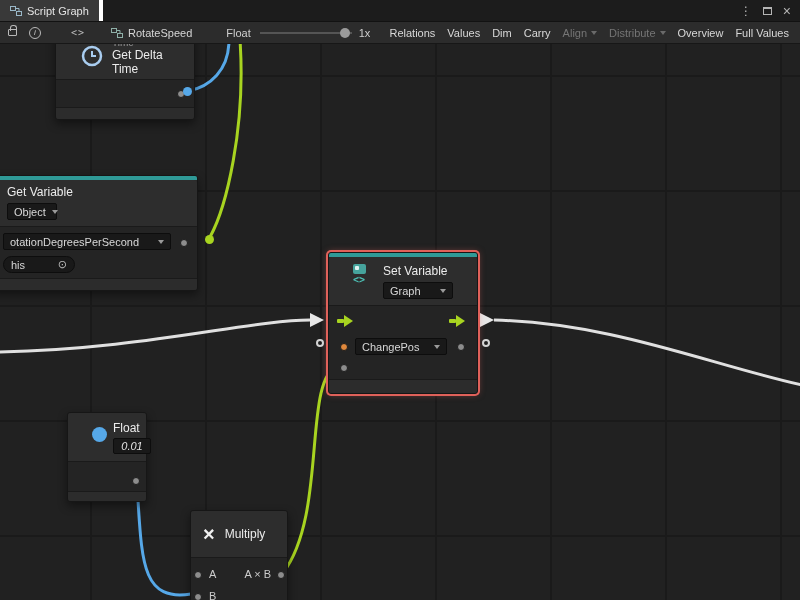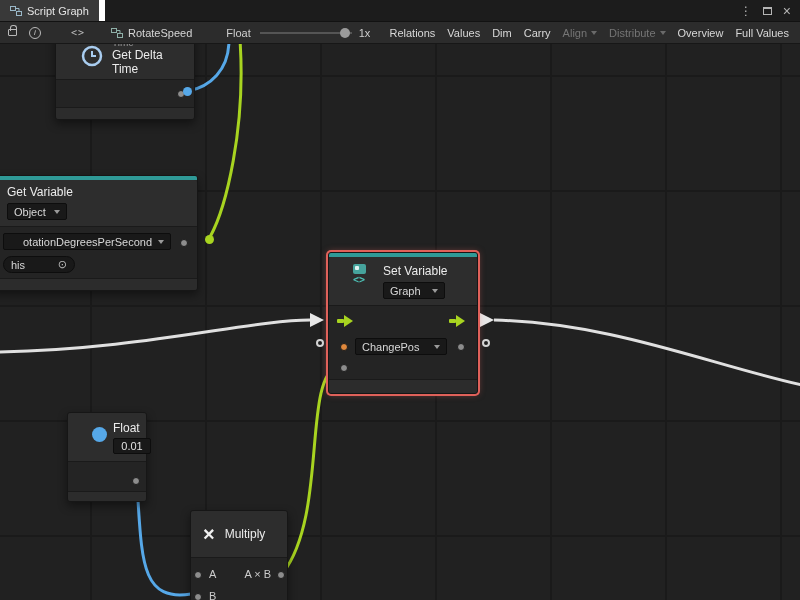--- a/index.html
+++ b/index.html
@@ -3,21 +3,21 @@
 <meta charset="utf-8">
 <style>
   * { margin:0; padding:0; box-sizing:border-box; }
   body { background:#111; }
   .window {
     position:relative; width:800px; height:600px; overflow:hidden;
     background:#202020; font-family:"Liberation Sans", sans-serif; color:#ddd;
   }
   
   .tabbar { height:22px; background:#1c1c1c; display:flex; align-items:stretch; border-bottom:1px solid #121212; }
-  .tab { display:flex; align-items:center; gap:5px; padding:0 10px; background:#393939; color:#e4e4e4; font-size:11px; border-right:6px solid #ffffff; }
+  .tab { display:flex; align-items:center; gap:5px; padding:0 10px; background:#393939; color:#e4e4e4; font-size:11px; border-right:4px solid #ffffff; }
   .winbtns { margin-left:auto; display:flex; align-items:center; gap:11px; padding-right:9px; color:#b5b5b5; font-size:12px; }
   .maxbox { width:9px; height:8px; border:1px solid #b5b5b5; border-top-width:2px; }
   
   .toolbar { height:22px; background:#2c2c2c; border-bottom:1px solid #171717; display:flex; align-items:center; font-size:11px; color:#cfcfcf; padding:0 5px; }
   .lock { width:9px; height:7px; border:1px solid #b9b9b9; border-radius:1px; position:relative; margin-left:3px; }
   .lock::before { content:""; position:absolute; left:1px; top:-5px; width:5px; height:5px; border:1px solid #b9b9b9; border-bottom:none; border-radius:3px 3px 0 0; }
   .info-circ { width:12px; height:12px; border:1px solid #b9b9b9; border-radius:50%; display:grid; place-items:center; font-size:8px; font-style:italic; color:#c9c9c9; margin-left:12px; }
   .code-ic { margin-left:30px; color:#bdbdbd; letter-spacing:1px; font-family:"DejaVu Sans Mono", monospace; font-size:10px; }
   .graphgrp { display:flex; align-items:center; gap:5px; margin-left:26px; color:#d6d6d6; }
   .zoomlbl { margin-left:34px; color:#cfcfcf; }
@@ -162,27 +162,27 @@
       <div class="nbody" style="height:28px;">
         <span class="port" style="right:9px; top:10px;"></span>
       </div>
       <div class="nfoot" style="height:12px;"></div>
     </div>
 
     <div class="node" style="left:-8px; top:131px; width:206px;">
       <div class="accent"></div>
       <div class="nhead" style="display:block; padding:5px 8px 6px 14px;">
         <div class="ntitle">Get Variable</div>
-        <div class="dd" style="width:60px; margin-top:4px;">
+        <div class="dd" style="width:50px; margin-top:4px;">
           <span>Object</span>
           <span class="caret"></span>
         </div>
       </div>
       <div class="nbody" style="height:52px; padding-top:6px;">
-        <div class="dd" style="width:168px; margin-left:10px; overflow:hidden;justify-content:flex-end;">
+        <div class="dd" style="width:168px; margin-left:10px; overflow:hidden;">
           <span style="white-space:nowrap;">otationDegreesPerSecond</span>
           <span class="caret"></span>
         </div>
         <span class="port" style="right:9px; top:12px;"></span>
         <div class="targetfield" style="width:72px; margin:6px 0 0 10px;">
           <span>his</span>
           <span class="targetglyph">⊙</span>
         </div>
       </div>
       <div class="nfoot" style="height:12px;"></div>
@@ -190,21 +190,21 @@
 
     <div class="node selected" style="left:328px; top:208px; width:150px;">
       <div class="accent"></div>
       <div class="nhead" style="height:48px; align-items:flex-start; padding-top:7px;">
         <div style="width:22px;">
           <div class="varchip"></div>
           <div class="varcode">&lt;&gt;</div>
         </div>
         <div>
           <div class="ntitle">Set Variable</div>
-          <div class="dd" style="width:62px; margin-top:4px;">
+          <div class="dd" style="width:70px; margin-top:4px;">
             <span>Graph</span>
             <span class="caret"></span>
           </div>
         </div>
       </div>
       <div class="nbody" style="height:30px;">
         <span class="farrow" style="left:8px; top:9px;"></span>
         <span class="farrow" style="right:12px; top:9px;"></span>
       </div>
       <div class="nbody" style="height:24px; border-top:none;">
@@ -219,21 +219,21 @@
         <span class="port" style="left:11px; top:5px;"></span>
       </div>
       <div class="nfoot" style="height:14px;"></div>
     </div>
 
     <div class="node" style="left:67px; top:368px; width:80px;">
       <div class="nhead" style="height:48px; align-items:flex-start; padding-top:8px; gap:6px;">
         <span class="floatcirc" style="margin-top:6px;"></span>
         <div>
           <div class="ntitle">Float</div>
-          <div class="valuebox" style="margin-top:3px;">0.01</div>
+          <div class="valuebox" style="margin-top:3px;font-style:italic;">0.01</div>
         </div>
       </div>
       <div class="nbody" style="height:30px;">
         <span class="port" style="right:6px; top:15px;"></span>
       </div>
       <div class="nfoot" style="height:10px;"></div>
     </div>
 
     <div class="node" style="left:190px; top:466px; width:98px; height:130px;">
       <div class="nhead" style="height:46px; gap:10px; padding-left:12px;">

